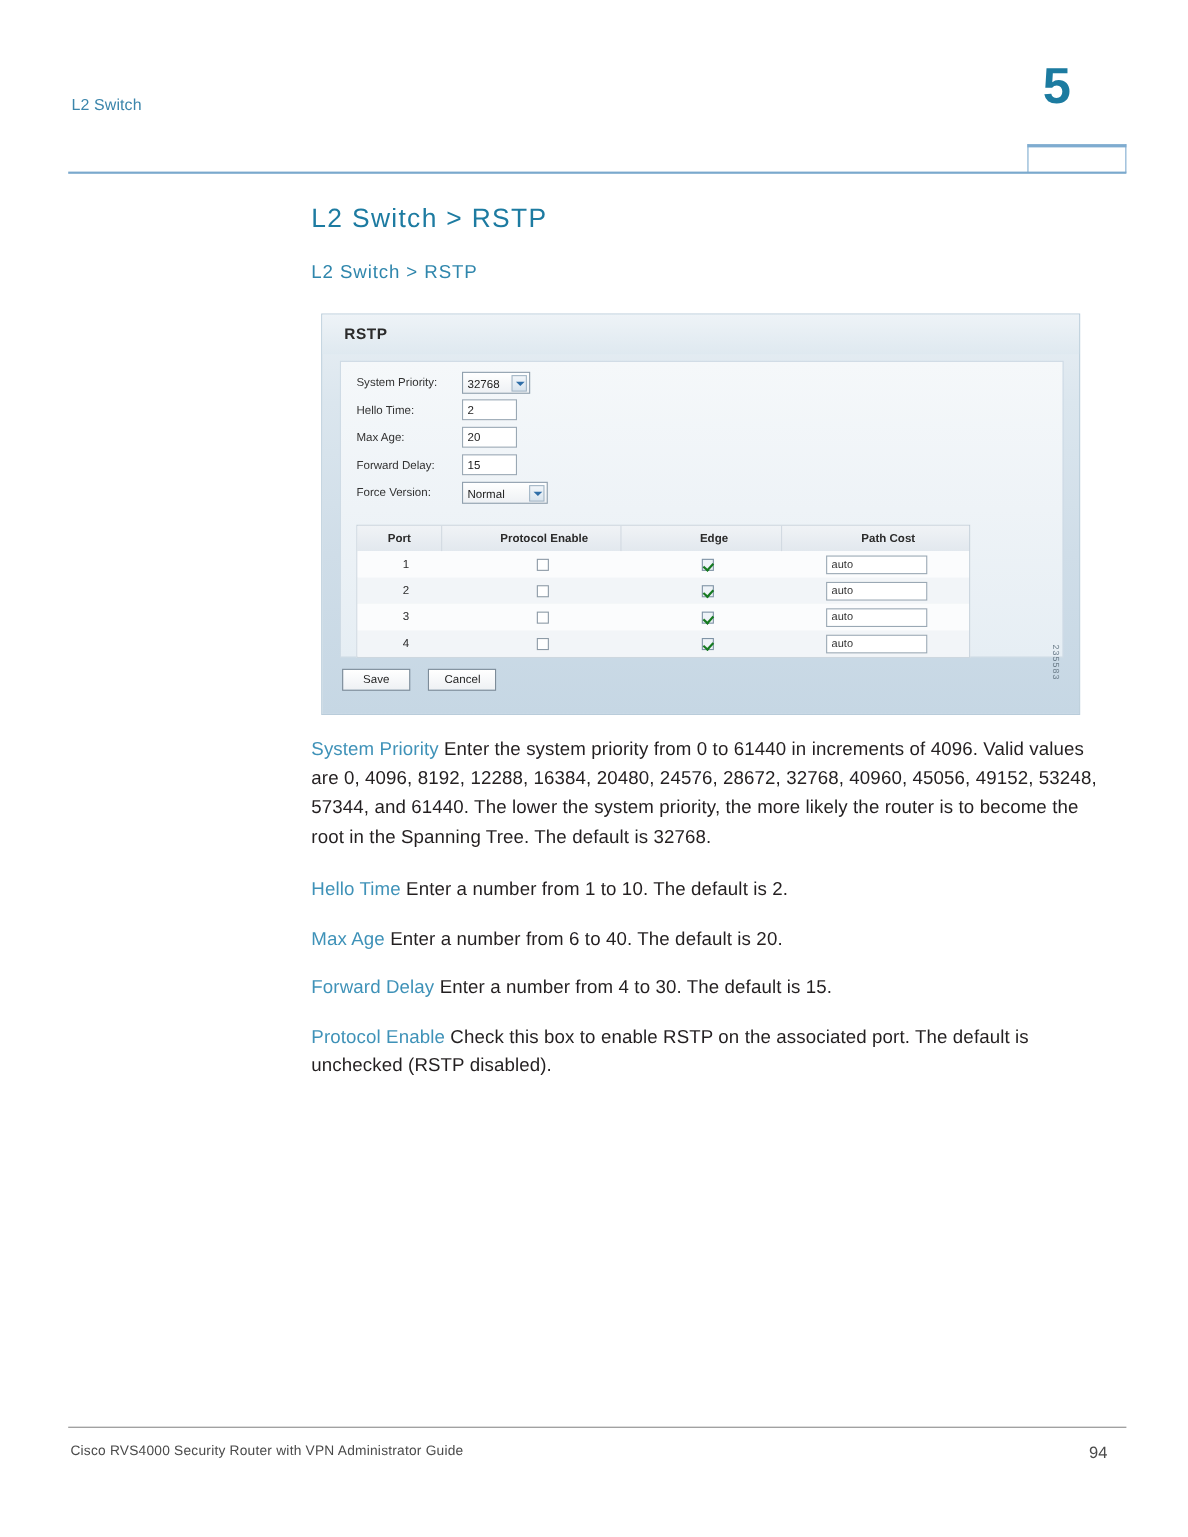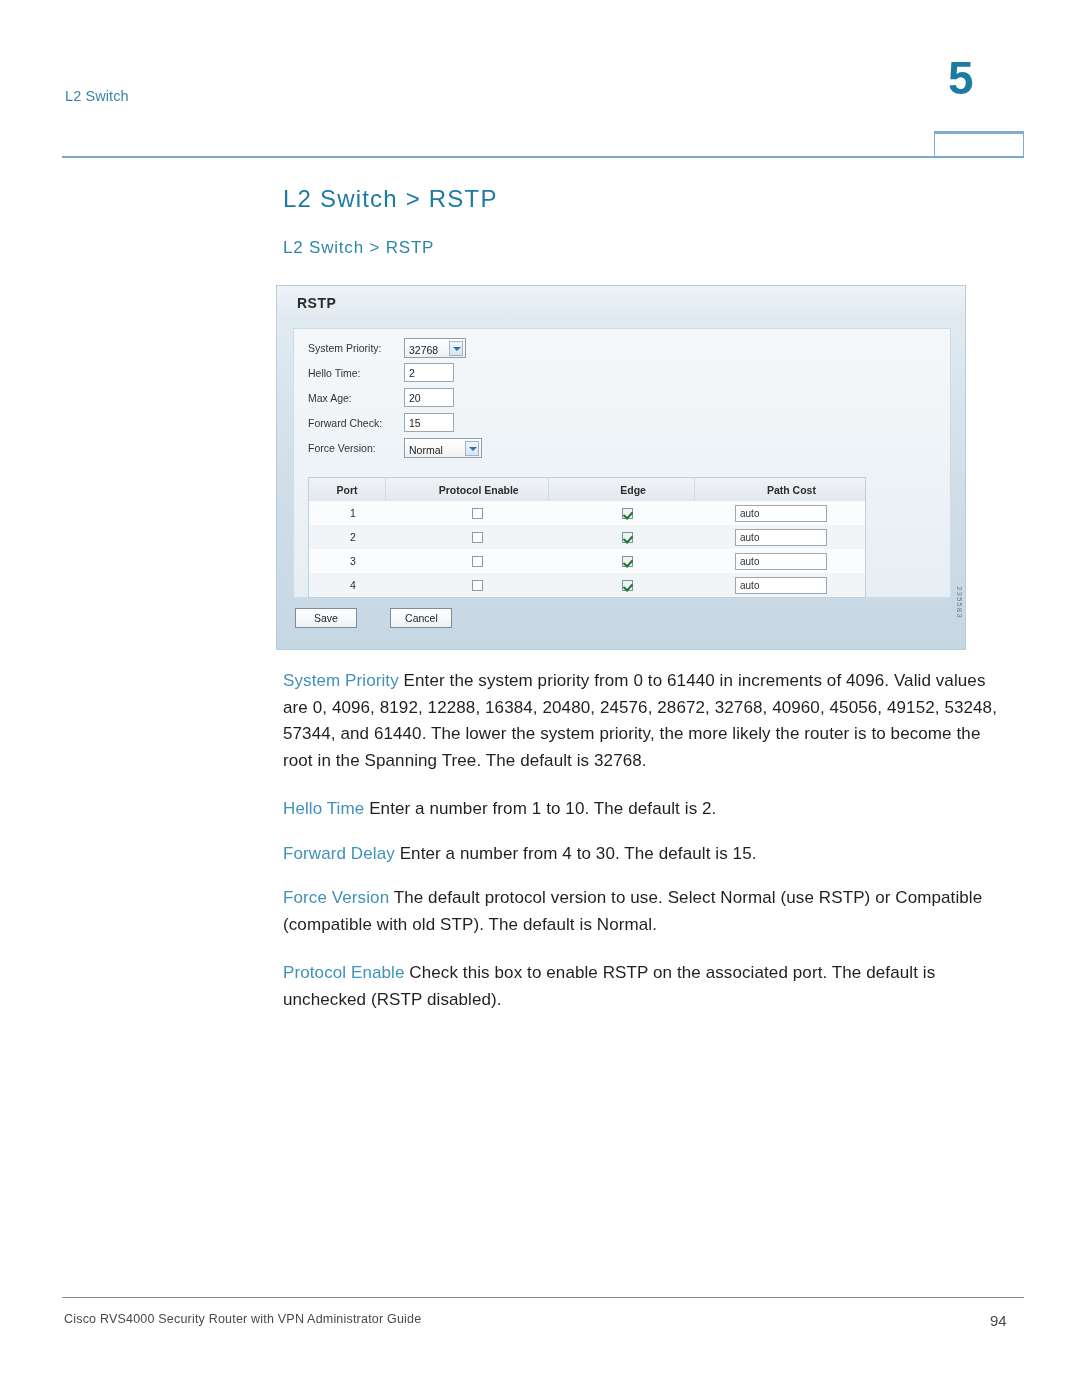--- a/index.html
+++ b/index.html
@@ -74,21 +74,21 @@
     position: absolute;
     left: 283px; top: 238px;
     font-size: 17px;
     color: #2f86ac;
     letter-spacing: 0.8px;
   }
 
   
   .figure {
     position: absolute;
-    left: 276px; top: 285px;
+    left: 292px; top: 285px;
     width: 700px;
     height: 370px;
   }
   .ui-shot {
     position: absolute;
     left: 0; top: 0;
     width: 690px;
     height: 365px;
     background: linear-gradient(180deg, #e9eff4 0%, #dbe6ee 22%, #cfdde8 60%, #c6d7e4 100%);
     border: 1px solid #b9ccda;
@@ -250,21 +250,21 @@
   .ui-btn {
     display: inline-block;
     min-width: 62px;
     height: 20px;
     background: linear-gradient(180deg, #ffffff 0%, #eef1f4 100%);
     border: 1px solid #7d8c99;
     font-size: 10.5px;
     color: #1f1f1f;
     text-align: center;
     line-height: 18px;
-    margin-right: 29px;
+    margin-right: 12px;
   }
 
   .fig-id {
     position: absolute;
     left: 964px; top: 586px;
     font-size: 8px;
     color: #6b7c89;
     letter-spacing: 1px;
     transform: rotate(90deg);
     transform-origin: left top;
@@ -347,21 +347,21 @@
           <span class="flabel">Hello Time:</span>
           <span class="finput w-small">2</span>
         </div>
 
         <div class="frow">
           <span class="flabel">Max Age:</span>
           <span class="finput w-small">20</span>
         </div>
 
         <div class="frow">
-          <span class="flabel">Forward Check:</span>
+          <span class="flabel">Forward Delay:</span>
           <span class="finput w-small">15</span>
         </div>
 
         <div class="frow">
           <span class="flabel">Force Version:</span>
           <span class="fselect w-sel2">
             <span>Normal</span>
             <span class="sel-arrow"></span>
           </span>
         </div>
@@ -440,24 +440,24 @@
 </div>
 <div class="fig-id">235583</div>
 
 <div class="content">
 
 
   <p class="para"><span class="term">System Priority</span><span> Enter the system priority from 0 to 61440 in increments of 4096. Valid values are 0, 4096, 8192, 12288, 16384, 20480, 24576, 28672, 32768, 40960, 45056, 49152, 53248, 57344, and 61440. The lower the system priority, the more likely the router is to become the root in the Spanning Tree. The default is 32768.</span></p>
 
   <p class="para tight"><span class="term">Hello Time</span><span> Enter a number from 1 to 10. The default is 2.</span></p>
 
+  <p class="para tight"><span class="term">Max Age</span><span> Enter a number from 6 to 40. The default is 20.</span></p>
 
   <p class="para tight"><span class="term">Forward Delay</span><span> Enter a number from 4 to 30. The default is 15.</span></p>
 
-  <p class="para"><span class="term">Force Version</span><span> The default protocol version to use. Select Normal (use RSTP) or Compatible (compatible with old STP). The default is Normal.</span></p>
 
   <p class="para"><span class="term">Protocol Enable</span><span> Check this box to enable RSTP on the associated port. The default is unchecked (RSTP disabled).</span></p>
 
 
 </div>
 
 <div class="foot-rule"></div>
 <div class="foot-left">Cisco RVS4000 Security Router with VPN Administrator Guide</div>
 <div class="foot-right">94</div>
 

